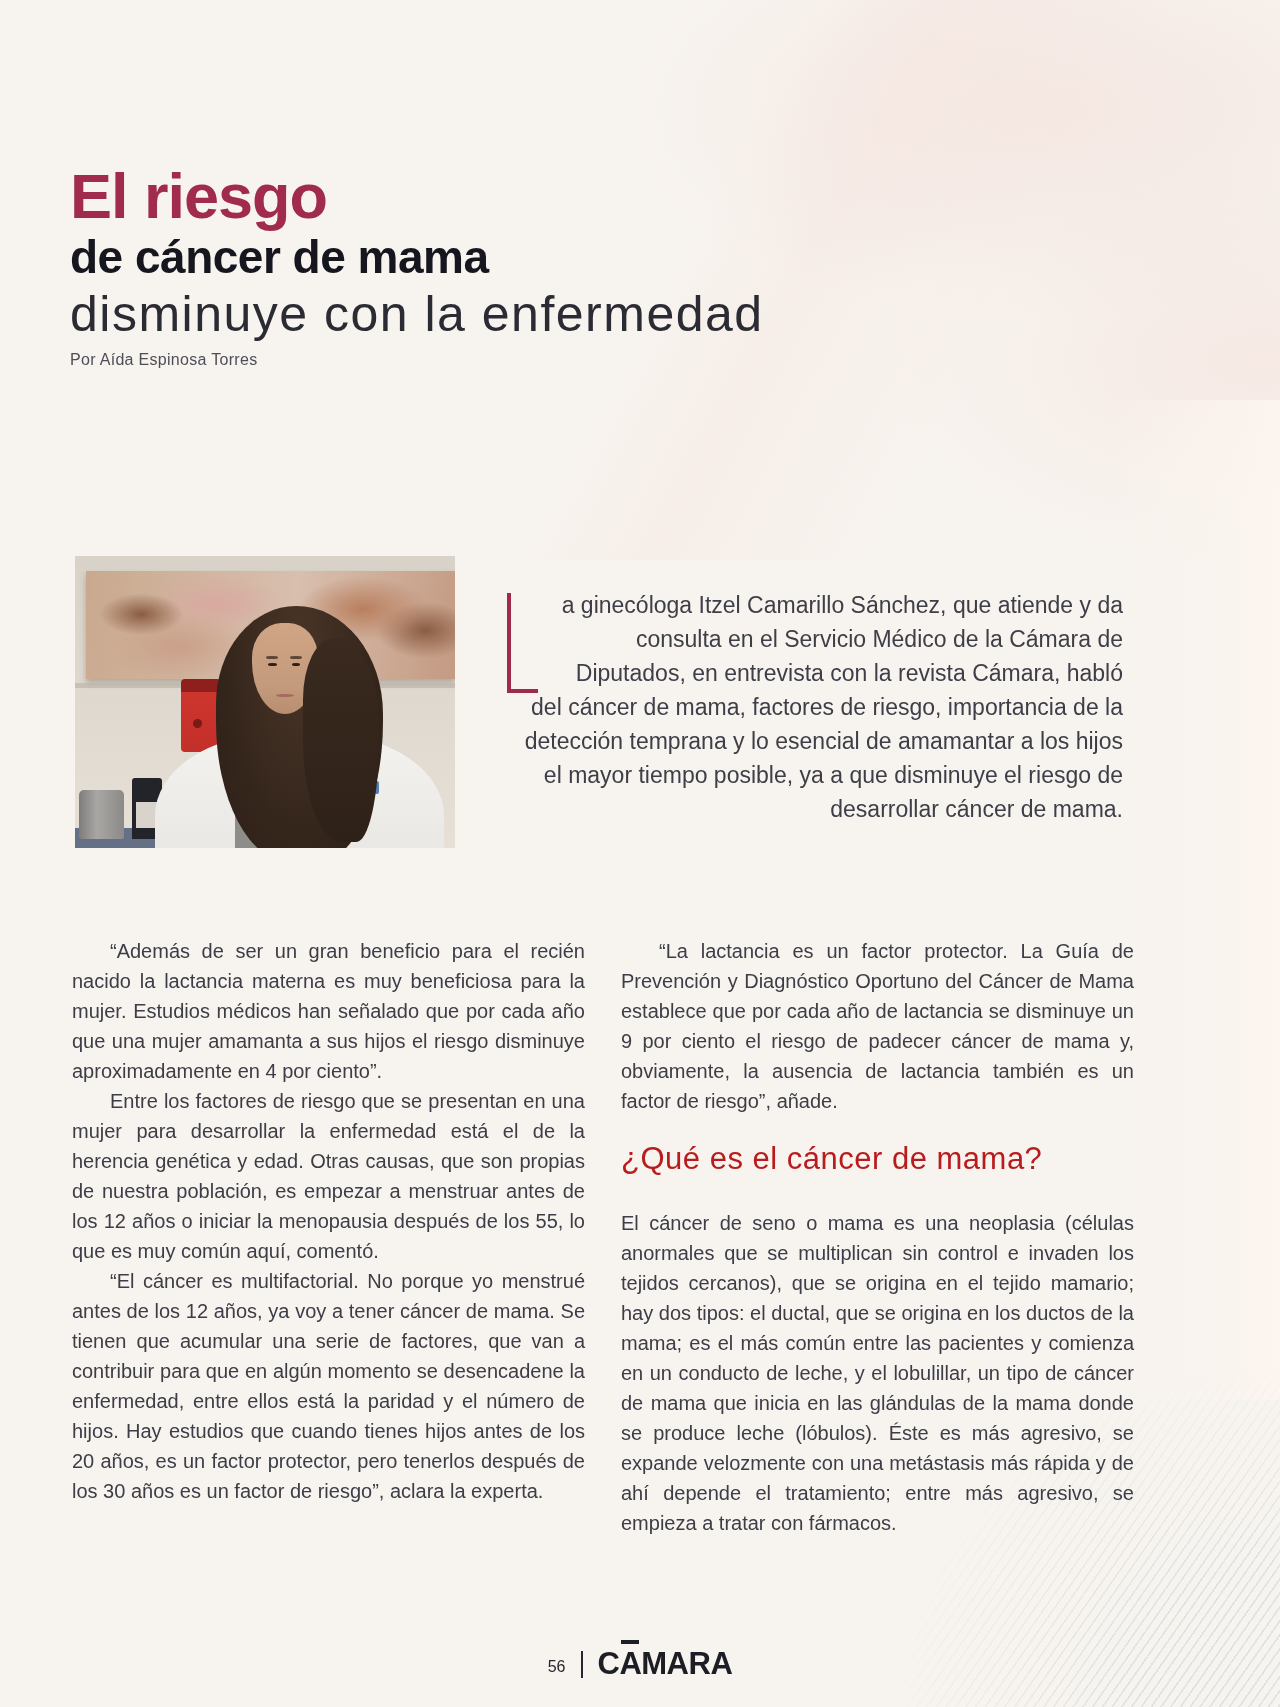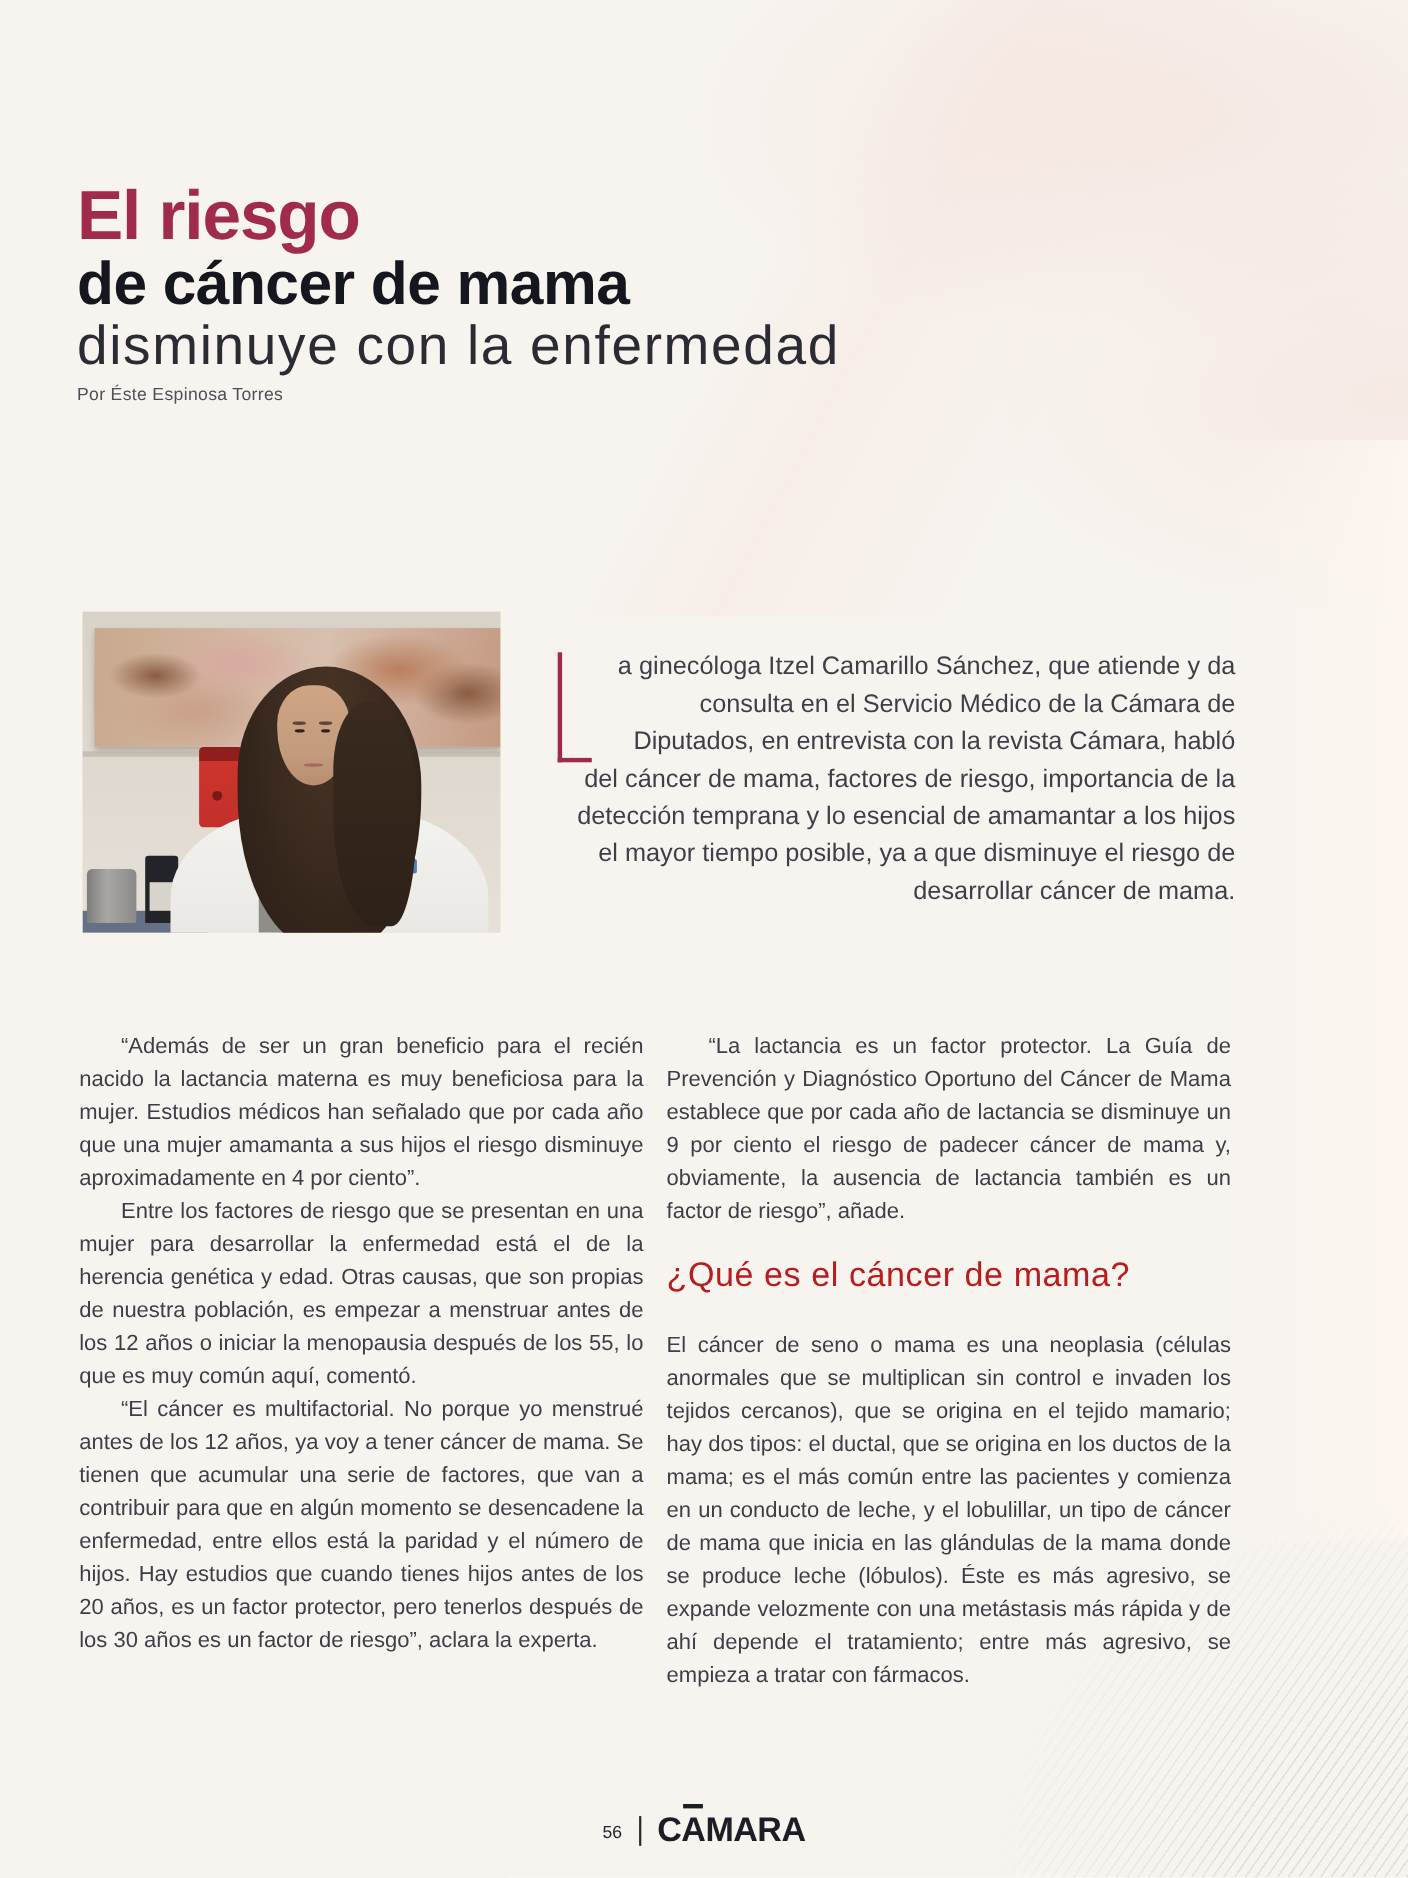--- a/index.html
+++ b/index.html
@@ -26,21 +26,21 @@
     position:absolute;right:0;bottom:0;width:380px;height:340px;
     background:repeating-linear-gradient(125deg,
       rgba(140,170,185,.22) 0px, rgba(140,170,185,.22) 1.6px,
       transparent 1.6px, transparent 8px);
     -webkit-mask-image:radial-gradient(ellipse at 100% 100%, #000 28%, transparent 72%);
     mask-image:radial-gradient(ellipse at 100% 100%, #000 28%, transparent 72%);
   }
   
   .title-block{position:absolute;left:70px;top:163px;}
   .title-1{font-size:63px;line-height:66px;font-weight:800;color:#a02b4d;letter-spacing:-1px;}
-  .title-2{font-size:55px;line-height:57px;font-weight:800;color:#16161f;letter-spacing:-.5px;}
+  .title-2{font-size:46px;line-height:57px;font-weight:800;color:#16161f;letter-spacing:-.5px;}
   .title-3{font-size:50px;line-height:56px;font-weight:400;color:#2b2b34;letter-spacing:1.5px;}
   .byline{margin-top:9px;font-size:16px;color:#4e4e57;letter-spacing:.3px;}
   
   .photo{
     position:absolute;left:75px;top:556px;width:380px;height:292px;
     background:linear-gradient(to bottom,#d8d2c8 0%,#ded8cf 45%,#e6e0d7 100%);
     overflow:hidden;
   }
   .painting{
     position:absolute;left:3%;top:5%;width:97%;height:37%;
@@ -111,21 +111,21 @@
     font-size:23px;line-height:34px;color:#3e3e48;text-align:right;
   }
   .dropcap{float:left;width:52px;height:100px;position:relative;}
   .dropcap-shape{
     position:absolute;left:2px;top:5px;width:27px;height:96px;
     border-left:4px solid #9e2b4c;border-bottom:4px solid #9e2b4c;
   }
   
   .columns{
     position:absolute;left:72px;top:936px;width:1044px;
-    display:flex;gap:21px;
+    display:flex;gap:36px;
     font-size:20px;line-height:30px;color:#3d3d47;
   }
   .col{flex:0 0 513px;text-align:justify;}
   .col p{margin:0;text-indent:38px;}
   .col p.no-indent{text-indent:0;}
   .subheading{
     margin:24px 0 30px 0;
     font-size:31px;line-height:38px;font-weight:400;color:#b91c1c;
     text-align:left;letter-spacing:.5px;
   }
@@ -148,21 +148,21 @@
 <div class="page">
 
   <div class="decor-top"></div>
   <div class="decor-right"></div>
   <div class="decor-lines"></div>
 
   <div class="title-block">
     <div class="title-1">El riesgo</div>
     <div class="title-2">de cáncer de mama</div>
     <div class="title-3">disminuye con la enfermedad</div>
-    <div class="byline">Por Éste Espinosa Torres</div>
+    <div class="byline">Por Aída Espinosa Torres</div>
   </div>
 
   <div class="photo">
     <div class="painting"></div>
     <div class="wall-shelf"></div>
     <div class="red-device">
       <div class="dot"></div>
     </div>
     <div class="counter-front"></div>
     <div class="canister"></div>

